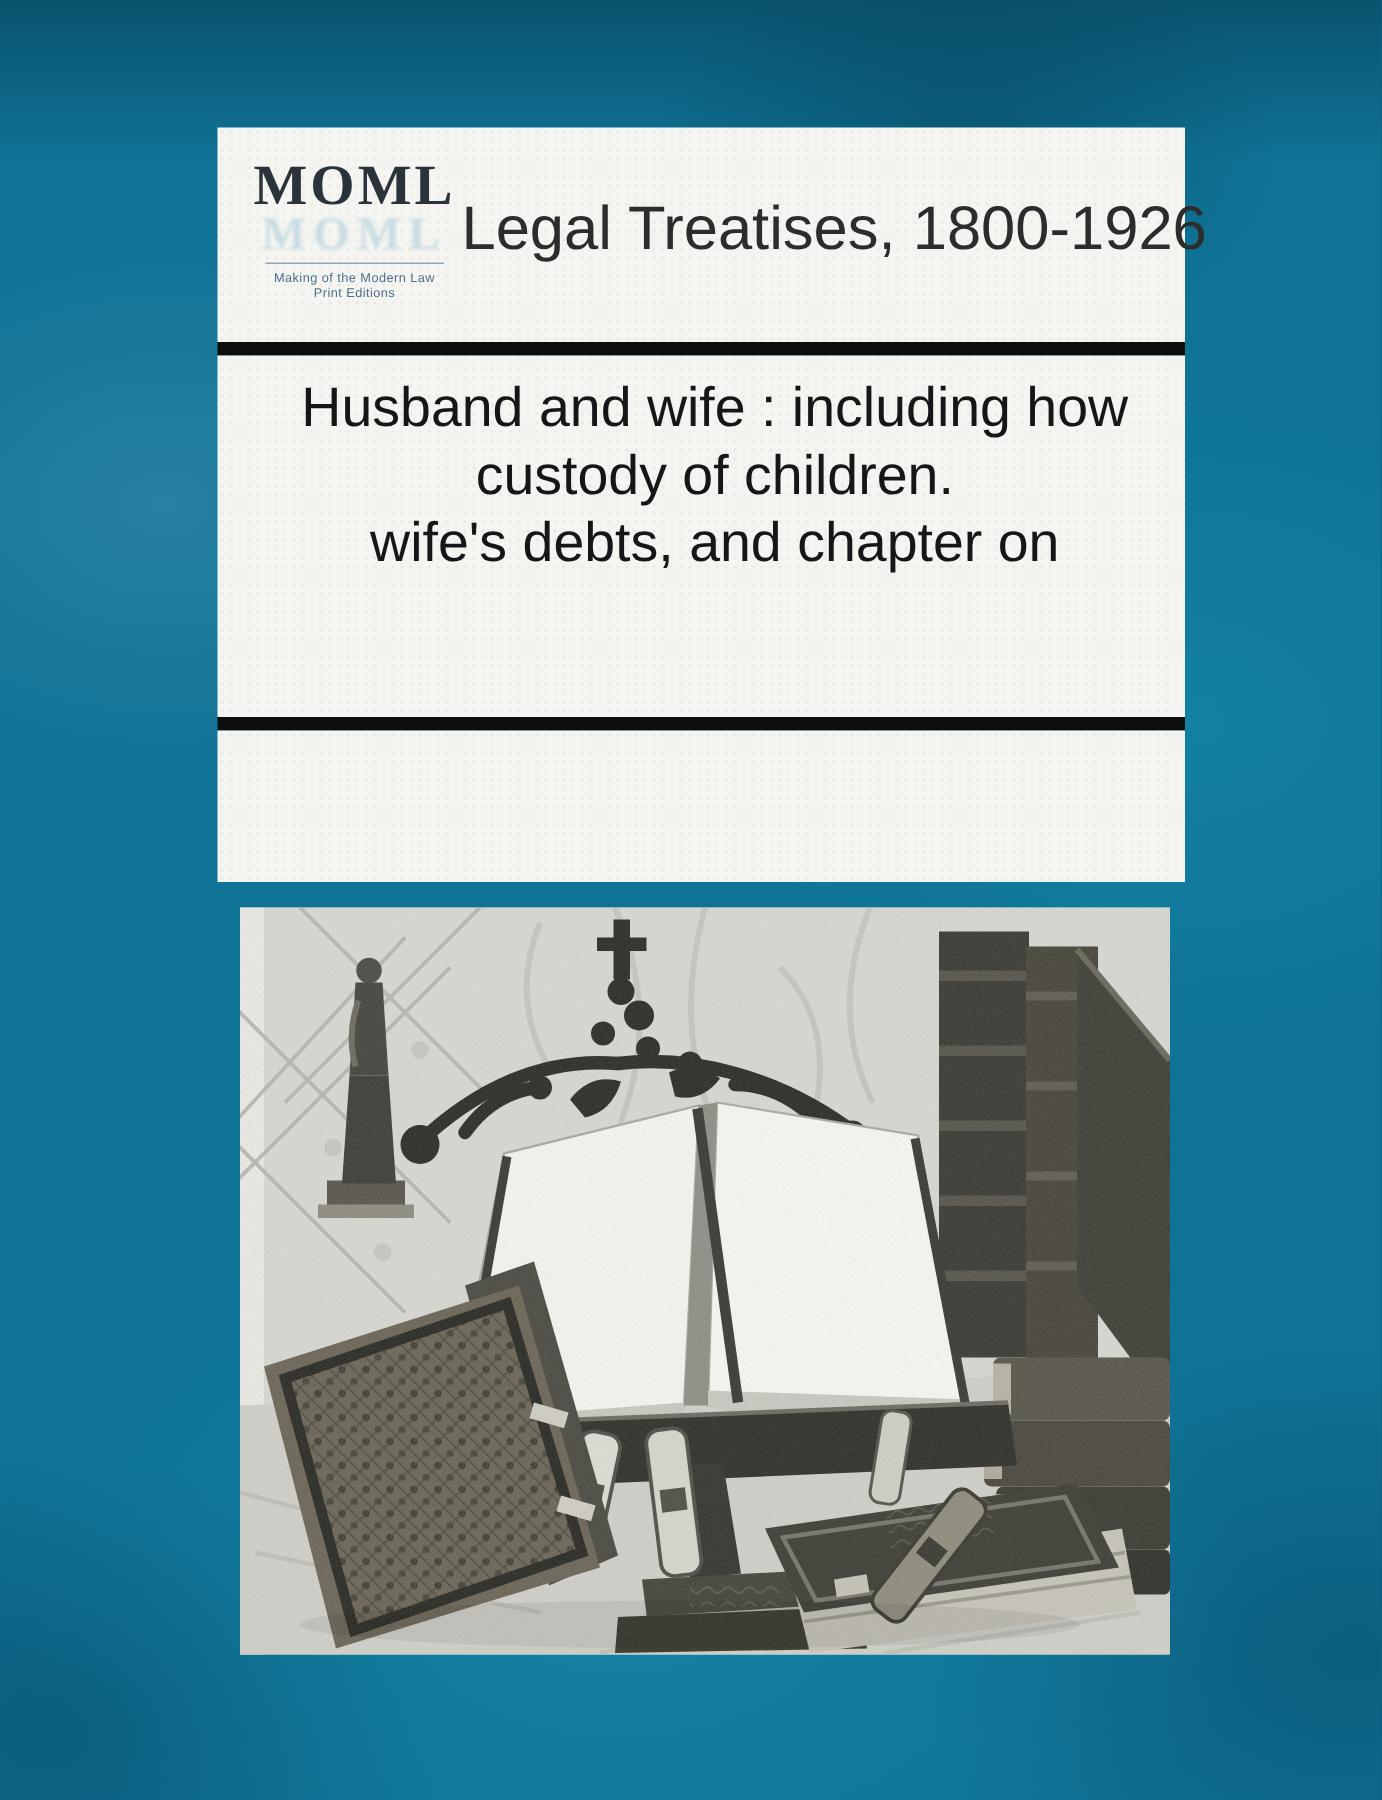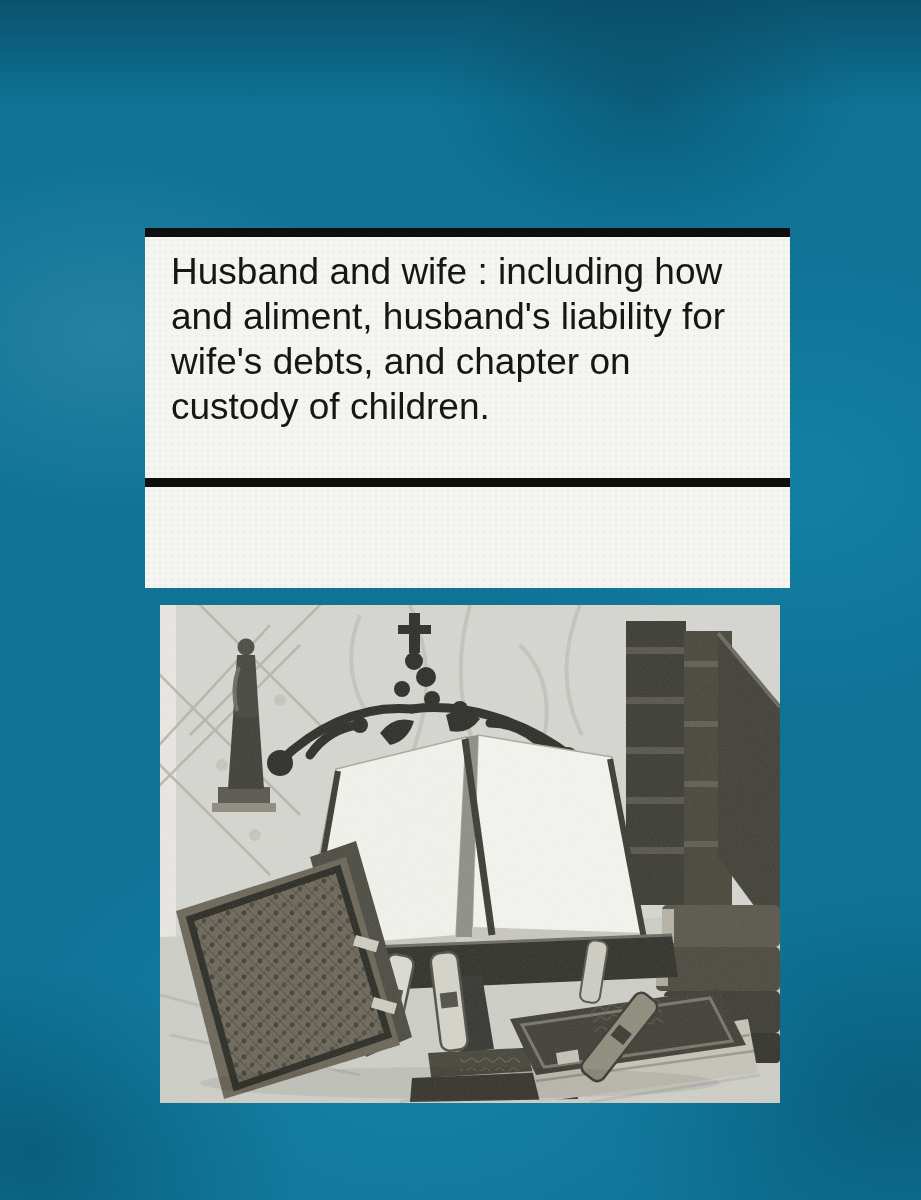--- a/index.html
+++ b/index.html
@@ -47,42 +47,52 @@
   .series-title{
     flex:1;margin:44px 0 0 4px;font-size:41px;color:#2c2c2c;
     letter-spacing:0;white-space:nowrap;
   }
 
   
   .title-text{padding:12px 8px 0 26px;}
   .title-line{
     font-size:37px;line-height:45px;color:#161616;white-space:nowrap;
     letter-spacing:0;
+    text-align:center;
   }
 
   .engraving{
     position:absolute;left:160px;top:605px;width:620px;height:498px;
     background:#d9d9d4;
   }
   .engraving svg{display:block;width:620px;height:498px;}
 </style>
 </head>
 <body>
 
 <div class="cover">
 
+  <div class="panel panel-header">
+    <div class="logo-block">
+      <div class="moml">MOML</div>
+      <div class="moml-ghost">MOML</div>
+      <hr class="logo-divider">
+      <div class="tagline">Making of the Modern Law</div>
+      <div class="tagline">Print Editions</div>
+    </div>
+    <div class="series-title">Legal Treatises, 1800-1926</div>
+  </div>
 
   <div class="rule rule-1"></div>
 
   <div class="panel panel-title">
     <div class="title-text">
       <div class="title-line">Husband and wife : including how</div>
-      <div class="title-line">and aliment, husband's liability for</div>
+      <div class="title-line">custody of children.</div>
       <div class="title-line">wife's debts, and chapter on</div>
-      <div class="title-line">custody of children.</div>
     </div>
   </div>
 
   <div class="rule rule-2"></div>
 
   <div class="panel panel-blank"></div>
 
   <div class="engraving" role="img" aria-label="Antique engraving of old books, an open manuscript on a carved lectern, and a small statue">
     <svg viewBox="0 0 620 498" xmlns="http://www.w3.org/2000/svg">
       <defs>

